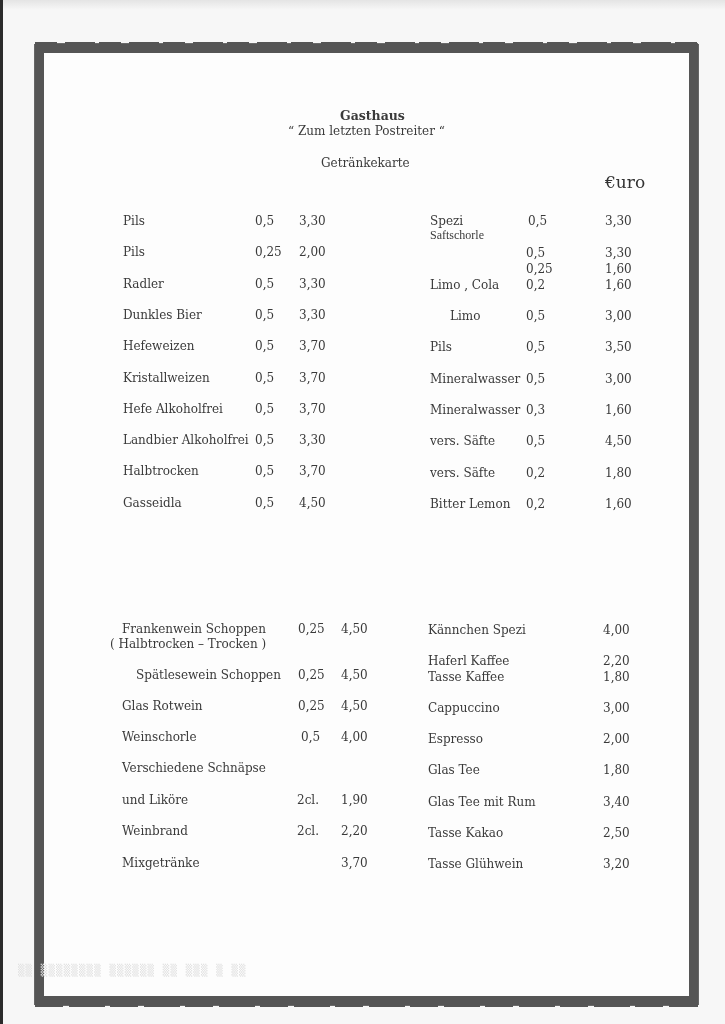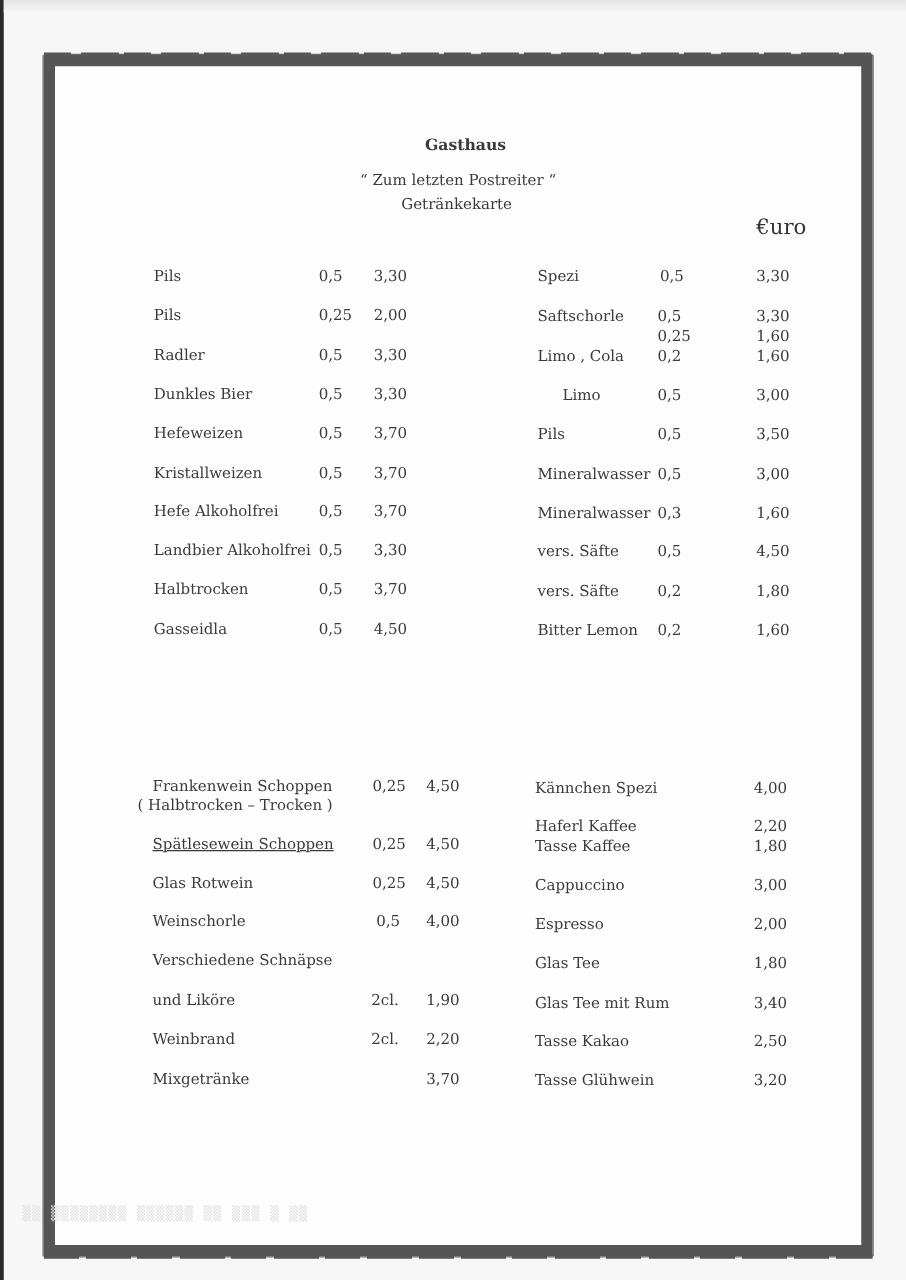--- a/index.html
+++ b/index.html
@@ -31,21 +31,21 @@
 <body>
 
 <div class="scan-edge-left"></div>
 <div class="scan-top-shadow"></div>
 <div class="frame"></div>
 <div class="frame-inner-rough-top"></div>
 <div class="frame-inner-rough-bottom"></div>
 <div class="ghost">▒▒ ▒▒▒▒▒▒▒▒ ▒▒▒▒▒▒ ▒▒ ▒▒▒ ▒ ▒▒</div>
 
 <div class="abs title" style="left:340px;top:109px;">Gasthaus</div>
-<div class="abs" style="left:288px;top:137px;">“ Zum letzten Postreiter “</div>
+<div class="abs" style="left:288px;top:124px;">“ Zum letzten Postreiter “</div>
 <div class="abs" style="left:321px;top:156px;">Getränkekarte</div>
 <div class="abs euro" style="left:605px;top:175px;">€uro</div>
 
 <div>
   <div>
     <span class="abs" style="left:123px;top:214px;">Pils</span>
     <span class="abs" style="left:255px;top:214px;">0,5</span>
     <span class="abs" style="left:299px;top:214px;">3,30</span>
   </div>
   <div>
@@ -95,21 +95,21 @@
   </div>
 </div>
 
 <div>
   <div>
     <span class="abs" style="left:430px;top:214px;">Spezi</span>
     <span class="abs" style="left:528px;top:214px;">0,5</span>
     <span class="abs" style="left:605px;top:214px;">3,30</span>
   </div>
   <div>
-    <span class="abs" style="left:430px;top:246px;">Saftschorle</span>
+    <span class="abs" style="left:430px;top:228px;font-family:Liberation Serif, serif;">Saftschorle</span>
     <span class="abs" style="left:526px;top:246px;">0,5</span>
     <span class="abs" style="left:605px;top:246px;">3,30</span>
   </div>
   <div>
     <span class="abs" style="left:430px;top:262px;"></span>
     <span class="abs" style="left:526px;top:262px;">0,25</span>
     <span class="abs" style="left:605px;top:262px;">1,60</span>
   </div>
   <div>
     <span class="abs" style="left:430px;top:278px;">Limo , Cola</span>
@@ -156,21 +156,21 @@
 <div>
   <div>
     <span class="abs" style="left:122px;top:622px;">Frankenwein Schoppen</span>
     <span class="abs" style="left:298px;top:622px;">0,25</span>
     <span class="abs" style="left:341px;top:622px;">4,50</span>
   </div>
   <div>
     <span class="abs" style="left:110px;top:637px;">( Halbtrocken – Trocken )</span>
   </div>
   <div>
-    <span class="abs" style="left:122px;top:668px;text-decoration:underline;">Spätlesewein Schoppen</span>
+    <span class="abs" style="left:136px;top:668px;">Spätlesewein Schoppen</span>
     <span class="abs" style="left:298px;top:668px;">0,25</span>
     <span class="abs" style="left:341px;top:668px;">4,50</span>
   </div>
   <div>
     <span class="abs" style="left:122px;top:699px;">Glas Rotwein</span>
     <span class="abs" style="left:298px;top:699px;">0,25</span>
     <span class="abs" style="left:341px;top:699px;">4,50</span>
   </div>
   <div>
     <span class="abs" style="left:122px;top:730px;">Weinschorle</span>

